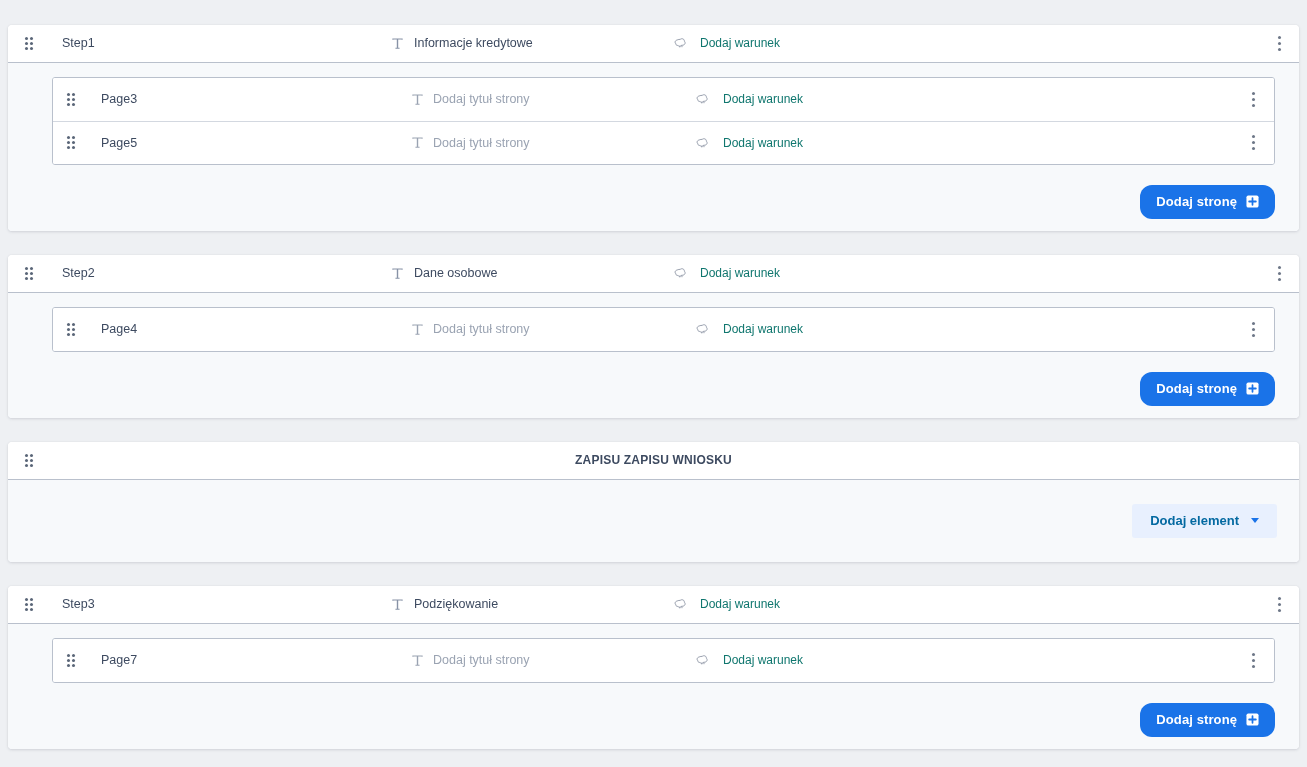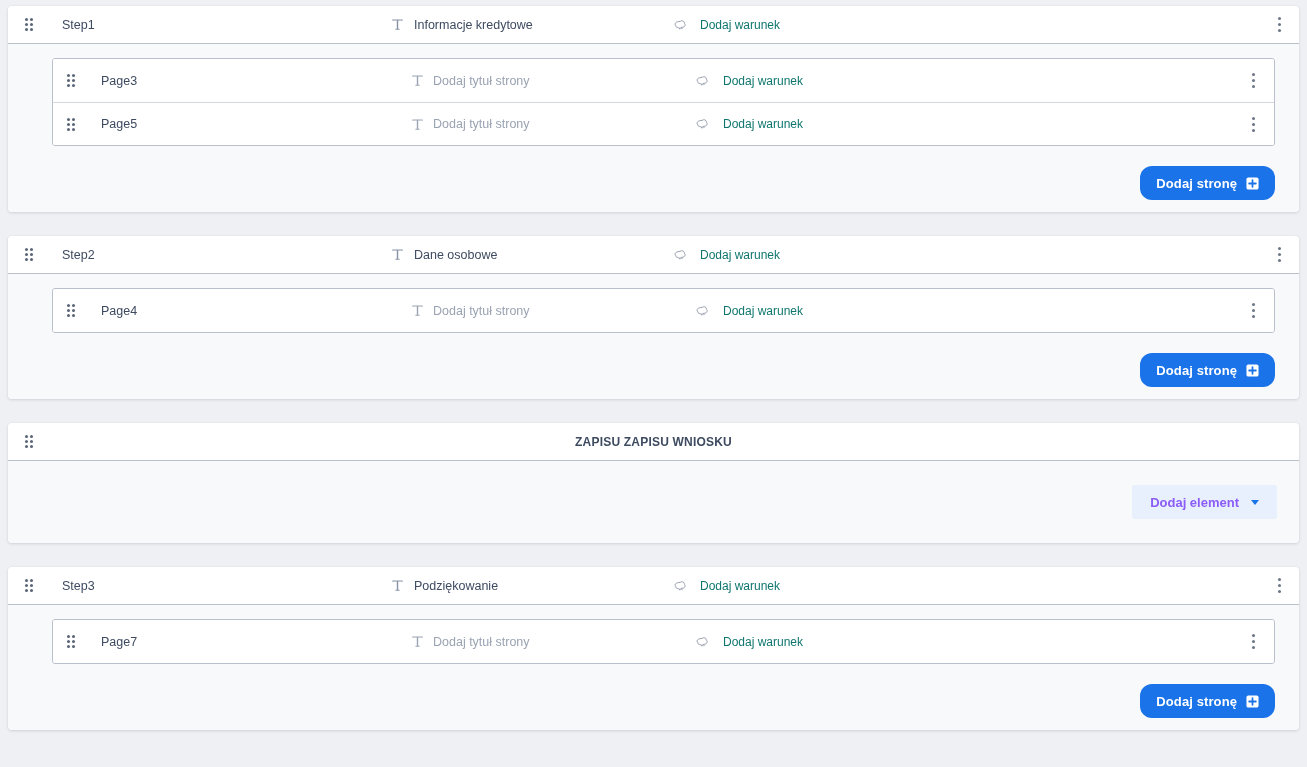--- a/index.html
+++ b/index.html
@@ -13,20 +13,21 @@
   }
 
   .canvas {
     width: 1307px;
     height: 767px;
     background: #eef0f3;
     padding: 6px 8px 0 8px;
     display: flex;
     flex-direction: column;
     gap: 24px;
+    justify-content: center;
   }
 
   
   .card {
     background: #ffffff;
     border-radius: 4px;
     box-shadow: 0 1px 3px rgba(60,70,90,0.16), 0 0 1px rgba(60,70,90,0.18);
     overflow: hidden;
     flex-shrink: 0;
   }
@@ -143,21 +144,21 @@
     font-weight: bold;
     display: inline-flex;
     align-items: center;
     gap: 9px;
     cursor: pointer;
     letter-spacing: .1px;
   }
 
   .btn-soft {
     background: #e8f0fe;
-    color: #8b5cf6;
+    color: #0369a1;
     border: none;
     border-radius: 3px;
     height: 34px;
     padding: 0 18px;
     font-family: "Liberation Sans", sans-serif;
     font-size: 13px;
     font-weight: bold;
     display: inline-flex;
     align-items: center;
     gap: 12px;

